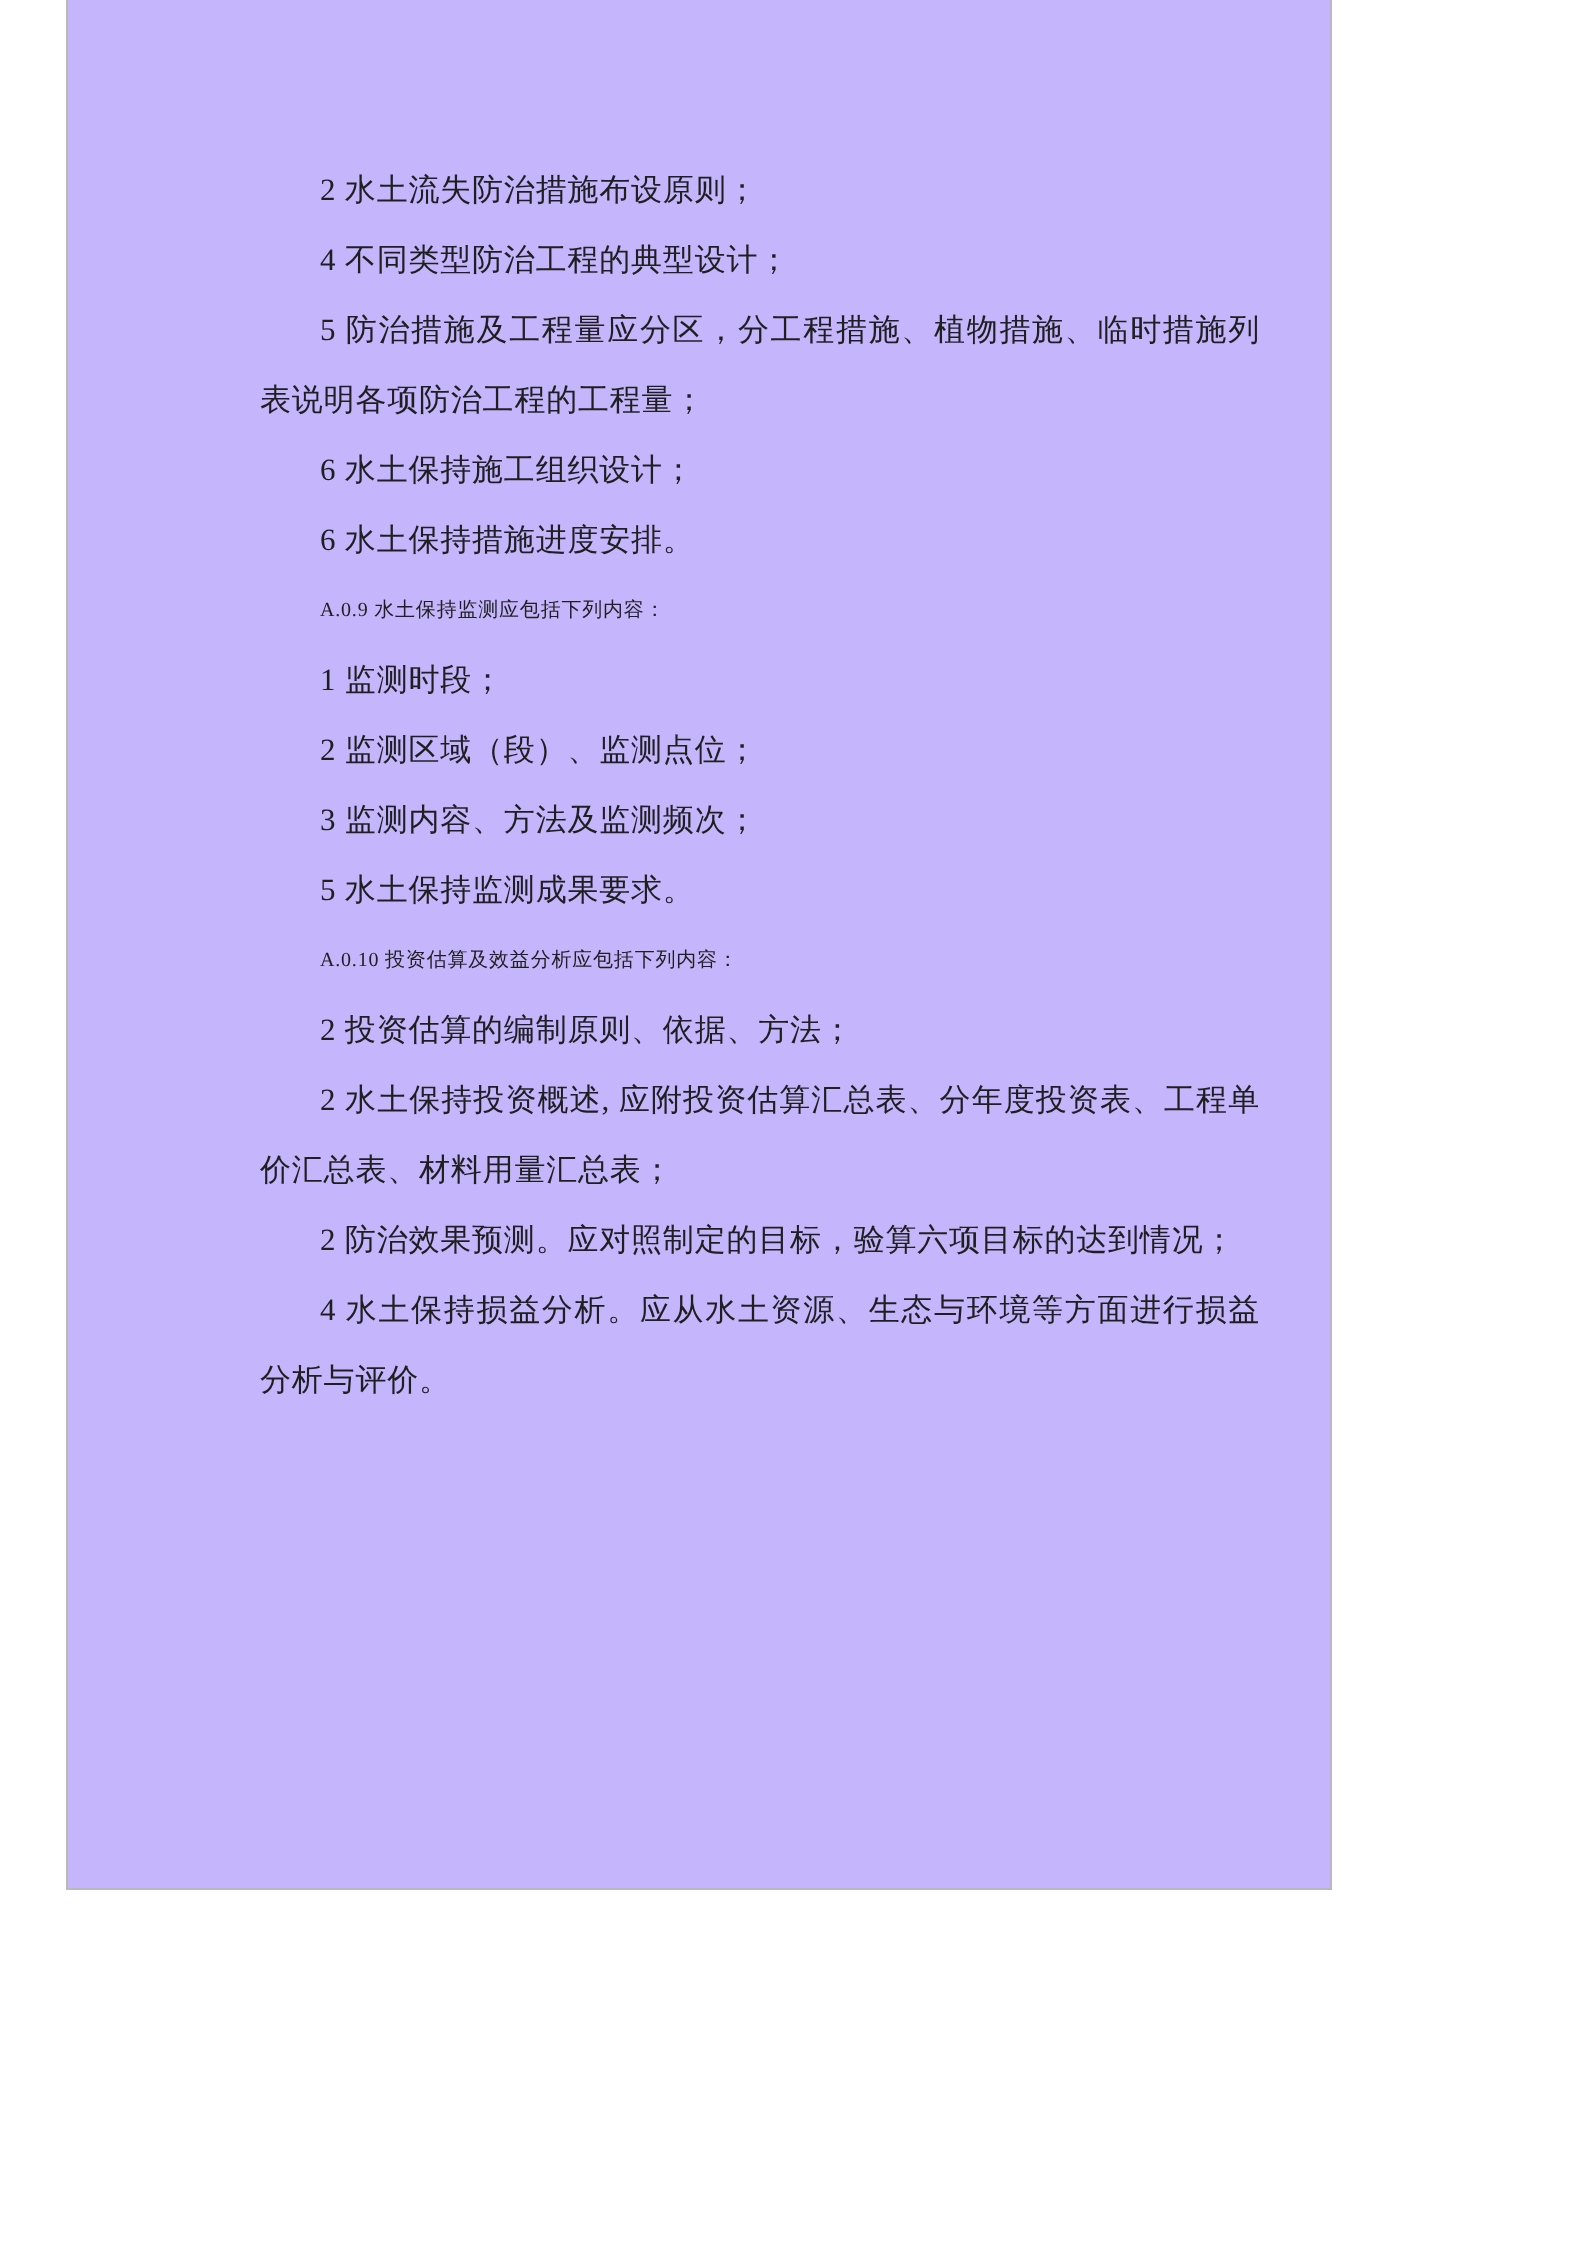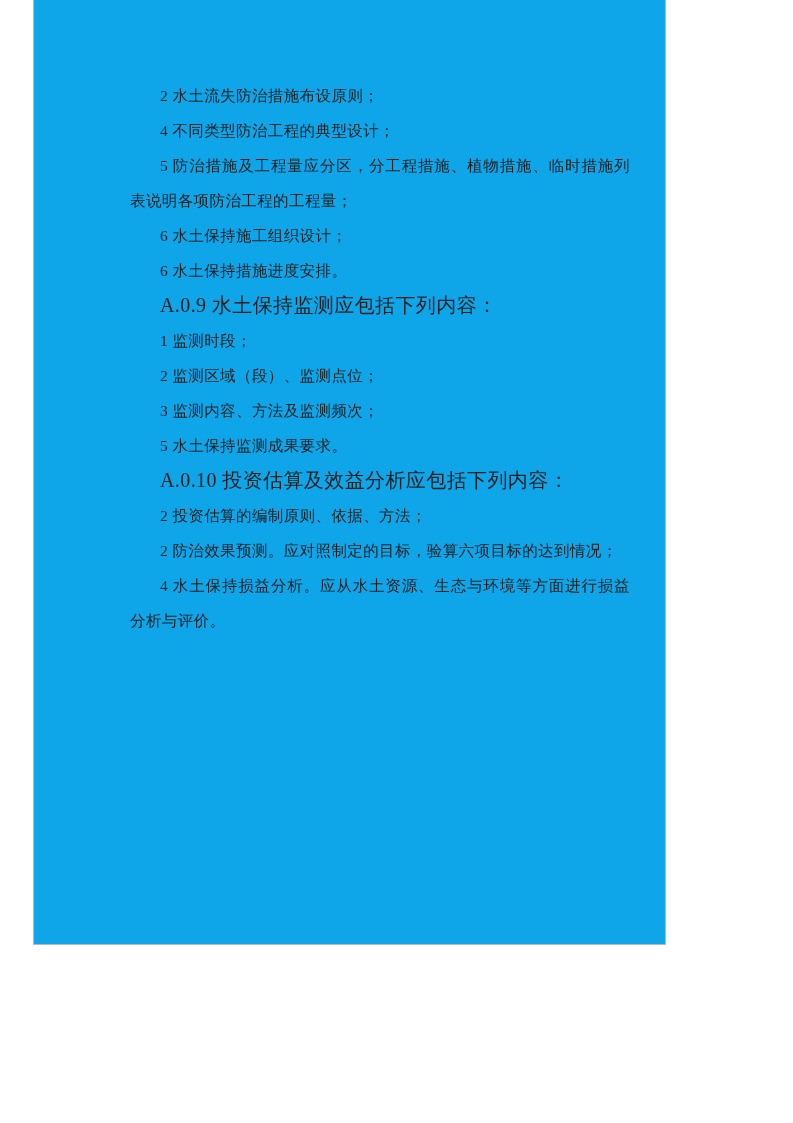--- a/index.html
+++ b/index.html
@@ -24,42 +24,42 @@
   .scan-area {
     position: absolute;
     left: 33px;
     top: 0px;
     width: 633px;
     height: 945px;
     box-sizing: border-box;
     border-left: 1px solid #b9b9b9;
     border-right: 1px solid #b9b9b9;
     border-bottom: 1px solid #b9b9b9;
-    background: #0ea5e9;
+    background: #c4b5fd;
   }
   .text-body {
     position: absolute;
     left: 96px;
     top: 78px;
     width: 500px;
   }
   .para {
     font-size: 15.5px;
     line-height: 35px;
     letter-spacing: 0.4px;
     margin: 0;
     text-align: justify;
     color: #1f1f1f;
   }
   .indent {
     text-indent: 30px;
   }
   .heading {
     text-indent: 30px;
-    font-size: 20px;
+    font-size: 10px;
     line-height: 35px;
     letter-spacing: 0.4px;
     margin: 0;
     color: #1f1f1f;
   }
 </style>
 </head>
 <body>
 
 <div class="page">
@@ -71,18 +71,19 @@
       <p class="para indent">5  防治措施及工程量应分区，分工程措施、植物措施、临时措施列表说明各项防治工程的工程量；</p>
       <p class="para indent">6  水土保持施工组织设计；</p>
       <p class="para indent">6  水土保持措施进度安排。</p>
       <p class="heading">A.0.9  水土保持监测应包括下列内容：</p>
       <p class="para indent">1  监测时段；</p>
       <p class="para indent">2  监测区域（段）、监测点位；</p>
       <p class="para indent">3  监测内容、方法及监测频次；</p>
       <p class="para indent">5  水土保持监测成果要求。</p>
       <p class="heading">A.0.10  投资估算及效益分析应包括下列内容：</p>
       <p class="para indent">2  投资估算的编制原则、依据、方法；</p>
+      <p class="para indent">2 水土保持投资概述, 应附投资估算汇总表、分年度投资表、工程单价汇总表、材料用量汇总表；</p>
       <p class="para indent">2  防治效果预测。应对照制定的目标，验算六项目标的达到情况；</p>
       <p class="para indent">4  水土保持损益分析。应从水土资源、生态与环境等方面进行损益分析与评价。</p>
 
     </div>
   </div>
 </div>
 
 </body></html>

